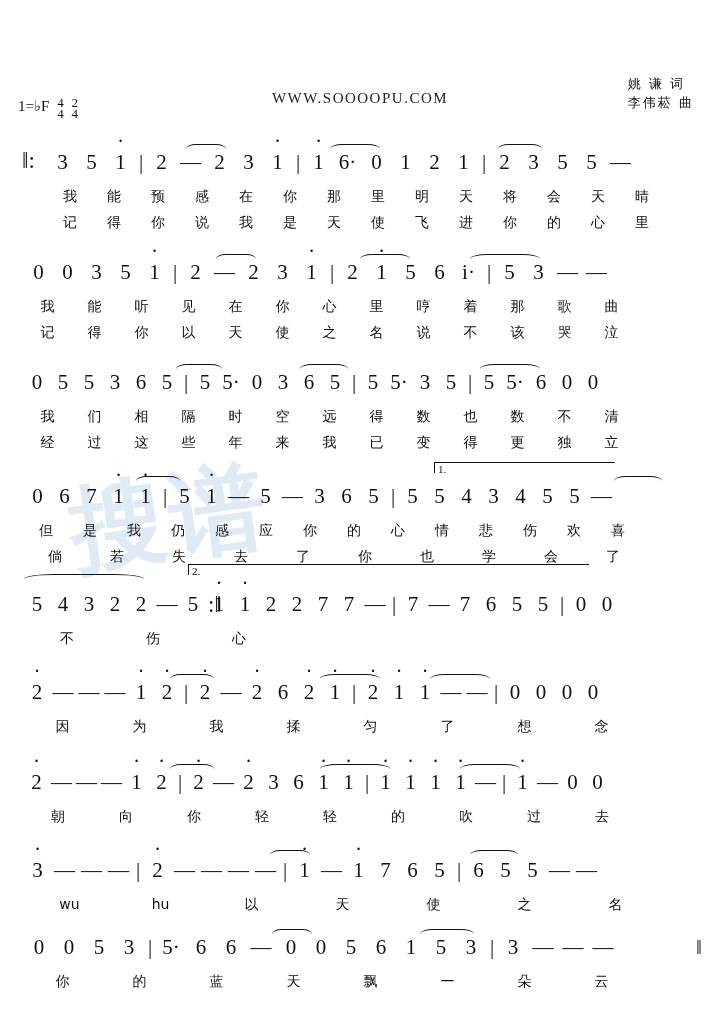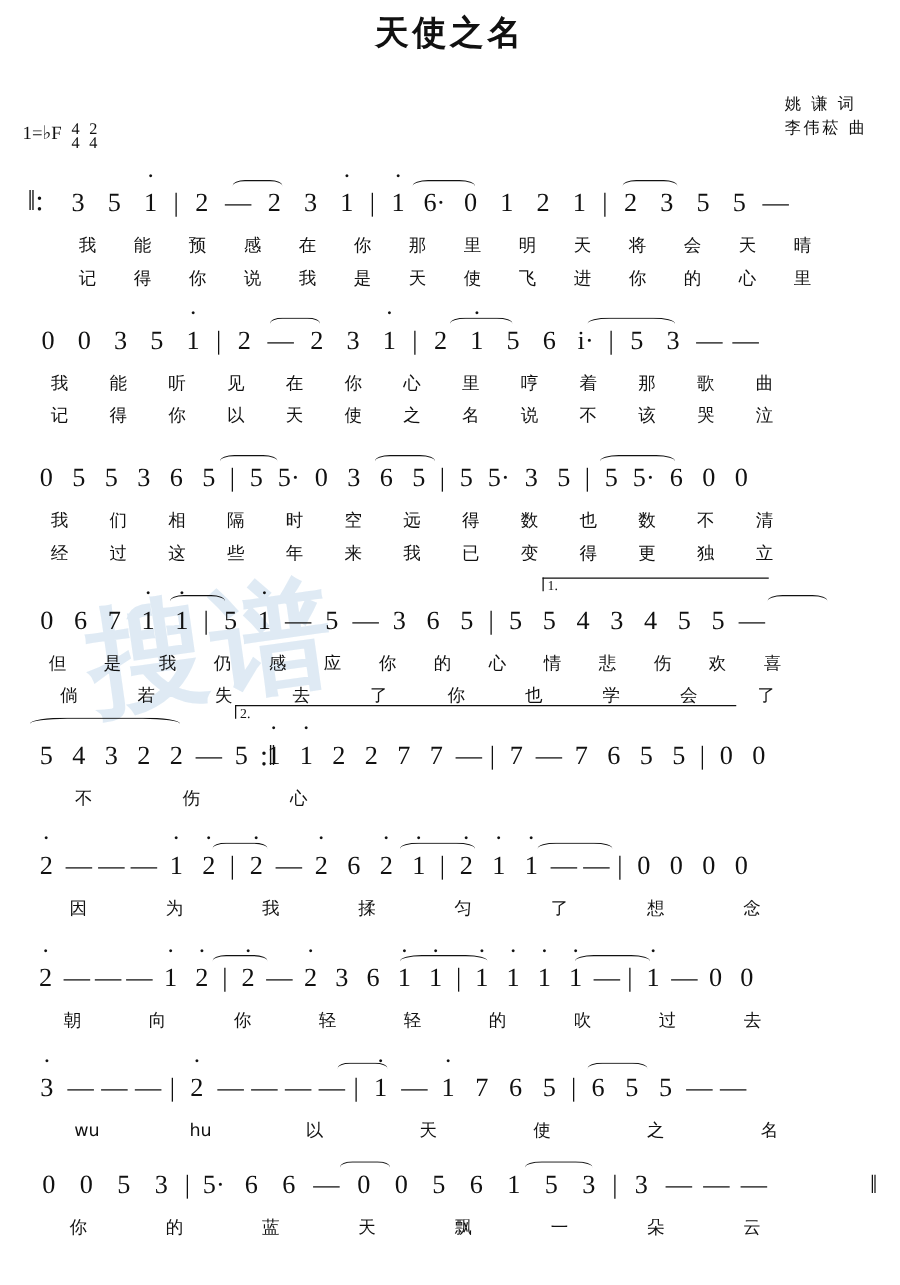--- a/index.html
+++ b/index.html
@@ -163,21 +163,21 @@
   }
   .volta span { position: absolute; left: 3px; top: 0px; }
 </style>
 </head>
 <body>
 
 <div class="sheet">
 
   <div class="watermark">搜谱</div>
 
-  <div class="title">天使之名</div>
+  <div class="site">WWW.SOOOOPU.COM</div>
 
   <div class="credits">
     <div>姚 谦 词</div>
     <div>李伟菘 曲</div>
   </div>
 
   <div class="keysig">
     <span>1=</span><span>♭</span><span>F</span>
     <span class="frac">
       <span>4</span>

